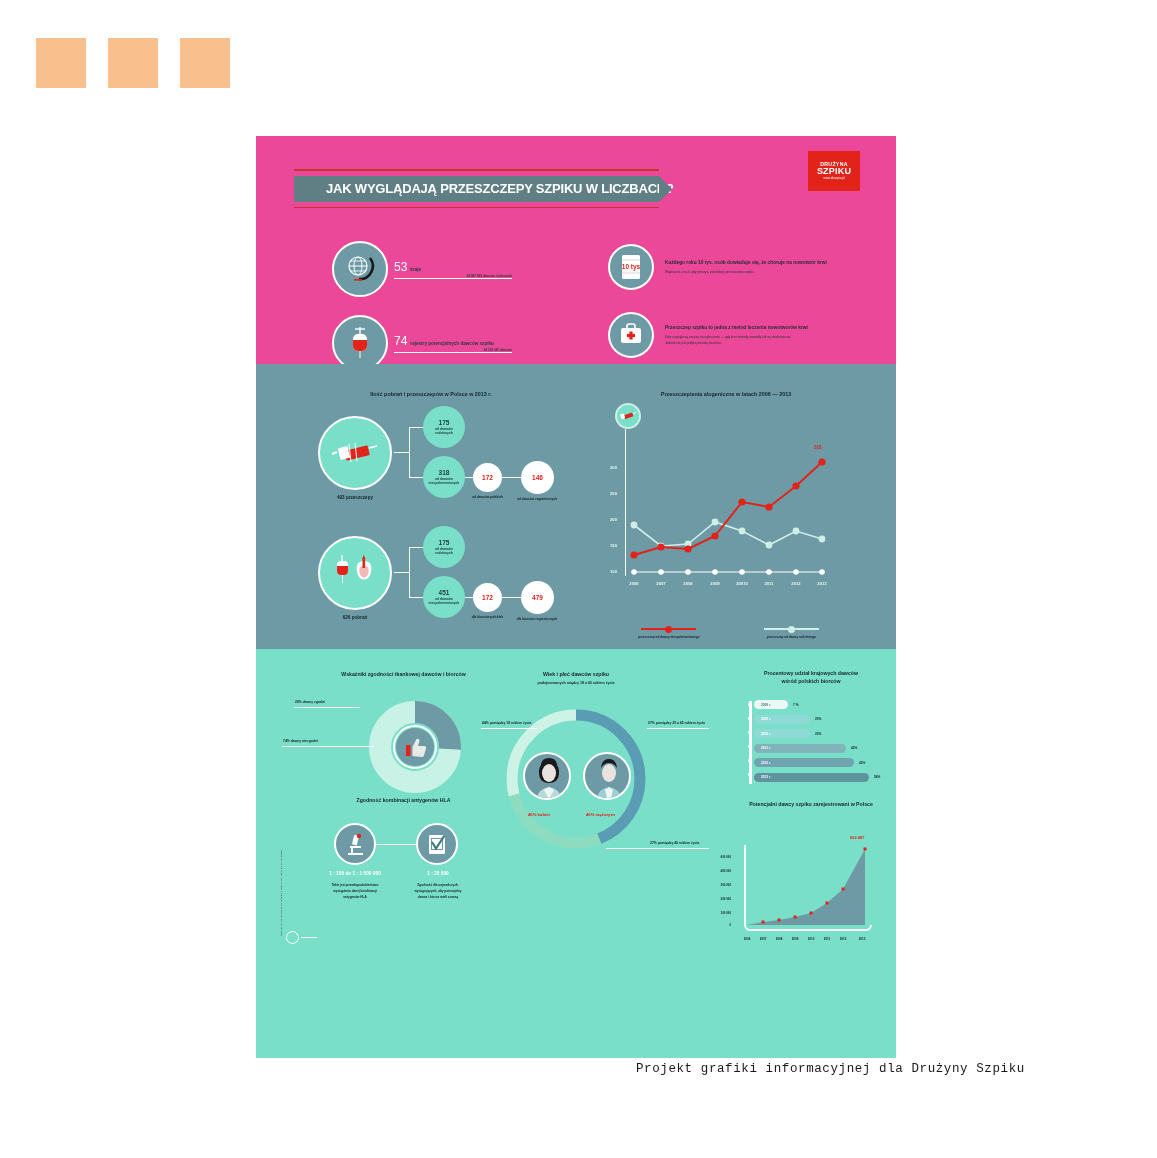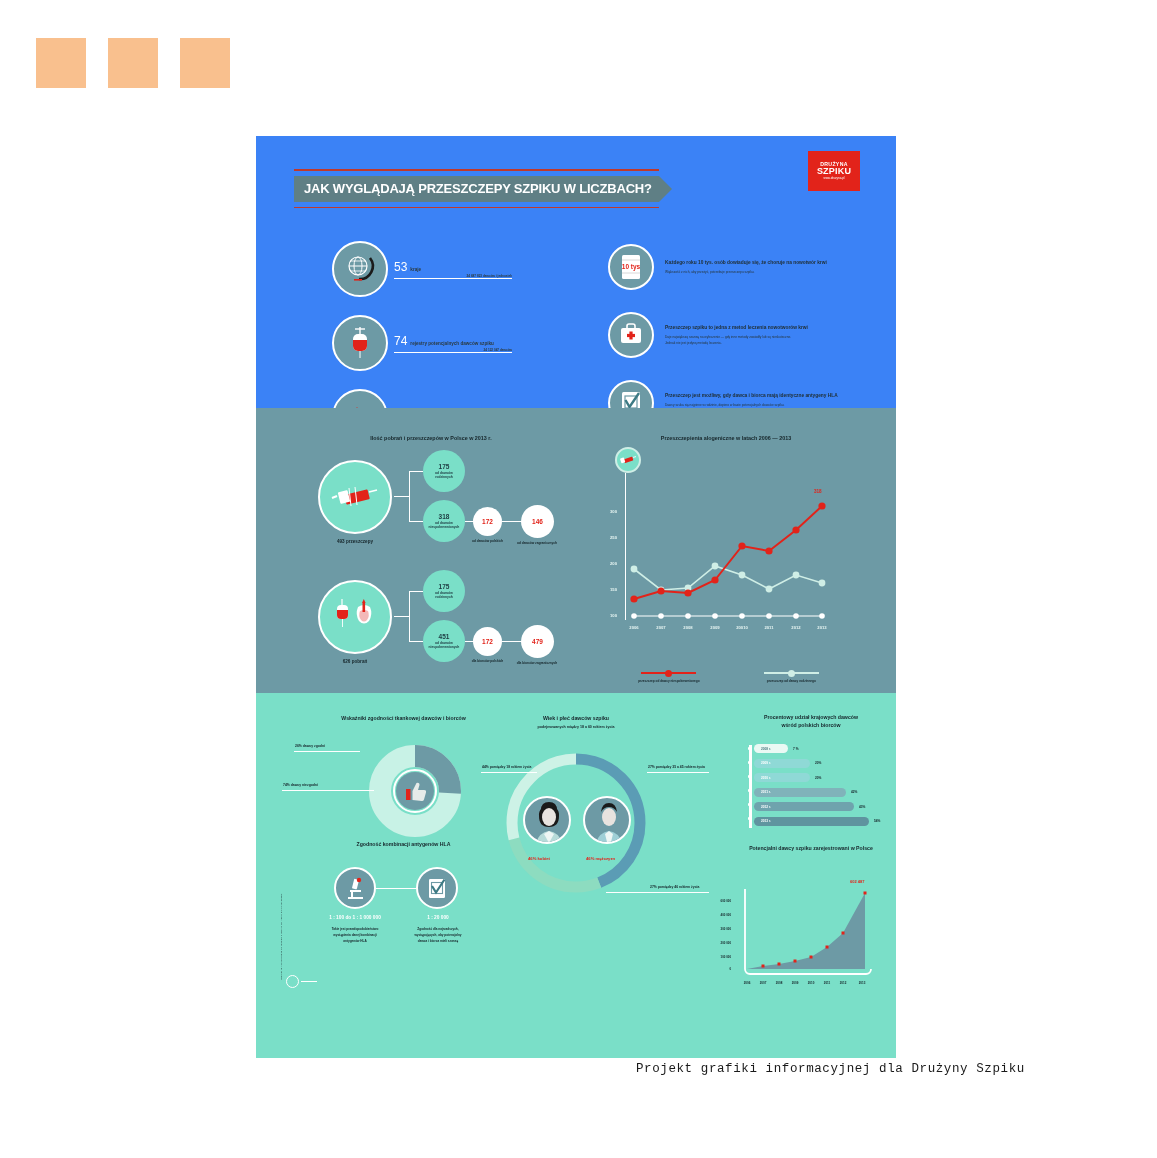--- a/index.html
+++ b/index.html
@@ -16,21 +16,21 @@
 
   
   .poster {
     position: absolute; left: 256px; top: 136px;
     width: 640px; height: 922px;
     background: #7adfc8;
     overflow: hidden;
   }
 
   
-  .sec1 { position: relative; height: 272px; background: #3b82f6; }
+  .sec1 { position: relative; height: 228px; background: #ec4899; }
 
   .logo {
     position: absolute; right: 36px; top: 15px;
     width: 52px; height: 40px; background: #e2231a;
     display: flex; flex-direction: column; align-items: center; justify-content: center;
     color: #fff; line-height: 1.0;
   }
   .logo .l1 { font-size: 5.2px; font-weight: bold; letter-spacing: .3px; }
   .logo .l2 { font-size: 9px; font-weight: bold; letter-spacing: .2px; }
   .logo .l3 { font-size: 3px; margin-top: 1px; }
@@ -41,21 +41,21 @@
     height: 26px; background: #5f7f85; position: relative;
     margin: 5px 0; display: flex; align-items: center;
   }
   .title-bar::after {
     content: ""; position: absolute; right: -13px; top: 0;
     border-left: 13px solid #5f7f85;
     border-top: 13px solid transparent; border-bottom: 13px solid transparent;
   }
   .title-bar h1 {
     color: #fff; font-size: 13px; font-weight: bold;
-    letter-spacing: -0.2px; padding-left: 10px; white-space: nowrap;
+    letter-spacing: -0.2px; padding-left: 10px; white-space: nowrap; margin-left: 22px;
   }
 
   
   .stats-left { position: absolute; left: 76px; top: 105px; }
   .stat-row { display: flex; align-items: center; height: 56px; margin-bottom: 18px; }
   .stat-circle {
     width: 56px; height: 56px; border-radius: 50%;
     background: #6d9aa5; border: 2.5px solid #ffffff;
     display: flex; align-items: center; justify-content: center; flex-shrink: 0;
   }

